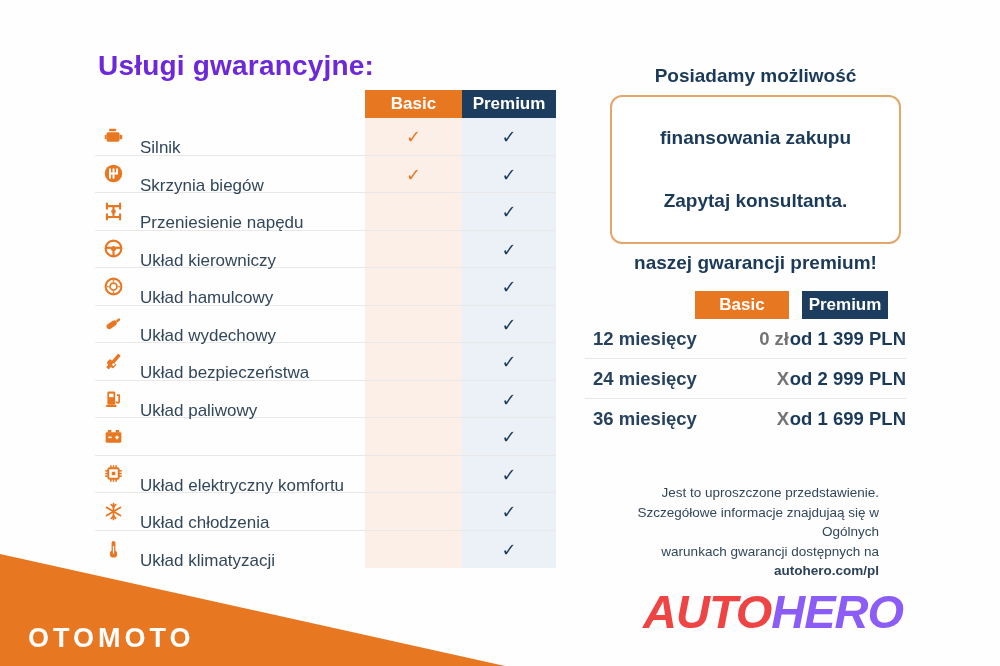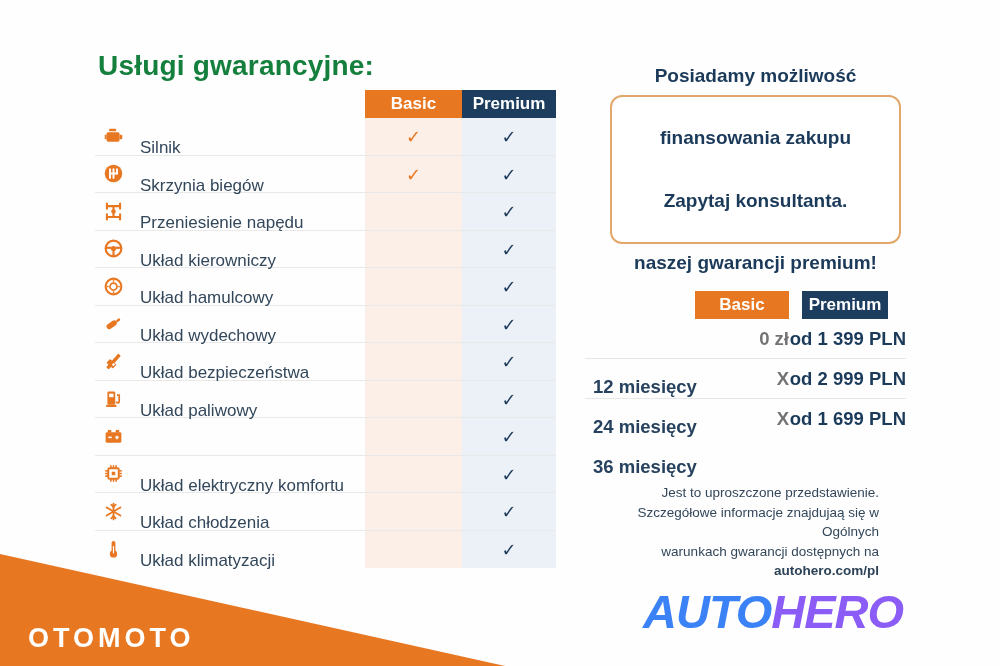--- a/index.html
+++ b/index.html
@@ -1,21 +1,21 @@
 <!DOCTYPE html>
 <html><head>
 <meta charset="utf-8">
 <style>
   * { margin:0; padding:0; box-sizing:border-box; }
   html,body { background:#ffffff; }
   body { font-family:"Liberation Sans", sans-serif; }
   .canvas { position:relative; width:1000px; height:666px; background:#fefefe; overflow:hidden; }
 
   
-  .page-title { position:absolute; left:98px; top:50px; font-size:28px; font-weight:700; color:#15803d; letter-spacing:0.2px; }
+  .page-title { position:absolute; left:98px; top:50px; font-size:28px; font-weight:700; color:#6d28d9; letter-spacing:0.2px; }
 
   .cmp-table { position:absolute; left:95px; top:90px; width:461px; height:478px; }
   .cmp-col-tint { position:absolute; top:28px; height:450px; }
   .cmp-col-tint.basic { left:270px; width:97px; background:#fbefe8; }
   .cmp-col-tint.premium { left:367px; width:94px; background:#ecf1f7; }
   .cmp-head { position:absolute; top:0; height:28px; line-height:28px; text-align:center; color:#ffffff; font-size:17px; font-weight:700; }
   .cmp-head.basic { left:270px; width:97px; background:#e87722; }
   .cmp-head.premium { left:367px; width:94px; background:#1c3d5e; }
 
   .cmp-rows { position:absolute; top:28px; left:0; width:461px; }
@@ -34,31 +34,31 @@
   .promo-box .line { font-size:19px; font-weight:700; color:#1b3a5a; line-height:1.38; }
 
   
   .price-table { position:absolute; left:585px; top:291px; width:321px; }
   .price-head { position:absolute; top:0; height:28px; line-height:28px; text-align:center; color:#ffffff; font-size:17px; font-weight:700; }
   .price-head.basic { left:110px; width:94px; background:#e87722; }
   .price-head.premium { left:217px; width:86px; background:#1c3d5e; }
   .price-rows { position:absolute; top:28px; left:0; width:321px; }
   .price-row { position:relative; width:321px; height:40px; border-bottom:1px solid #e7e7e7; }
   .price-row:last-child { border-bottom:none; }
-  .price-period { position:absolute; left:8px; top:50%; transform:translateY(-50%); font-size:18.5px; font-weight:700; color:#27425e; white-space:nowrap;margin-top:48px; }
+  .price-period { position:absolute; left:8px; top:50%; transform:translateY(-50%); font-size:18.5px; font-weight:700; color:#27425e; white-space:nowrap; }
   .price-basic { position:absolute; left:110px; width:94px; top:50%; transform:translateY(-50%); text-align:right; font-size:18.5px; font-weight:700; color:#737373; }
   .price-premium { position:absolute; left:155px; width:166px; top:50%; transform:translateY(-50%); text-align:right; font-size:18.5px; font-weight:700; color:#1b3a5a; white-space:nowrap; }
 
   
   .disclaimer { position:absolute; left:578px; top:483px; width:301px; text-align:right; font-size:13.5px; color:#33475b; line-height:1.45; }
   .disclaimer b { font-weight:700; color:#2c4257; }
 
   
   .autohero-logo { position:absolute; left:643px; top:584px; font-size:47px; font-weight:700; font-style:italic; letter-spacing:-1px; white-space:nowrap; }
-  .autohero-logo .part-auto { color:#3b82f6;font-style:italic; }
+  .autohero-logo .part-auto { color:#ef4444;font-style:italic; }
   .autohero-logo .part-hero { color:#8b5cf6; }
 
   .otomoto-wedge { position:absolute; left:0; bottom:0; width:505px; height:112px; background:#e87722;
                    clip-path:polygon(0 0, 100% 100%, 0 100%); }
   .otomoto-logo { position:absolute; left:28px; bottom:12px; color:#ffffff; font-size:27px; font-weight:700; letter-spacing:4px; }
 </style>
 </head>
 <body>
 
 <div class="canvas">

